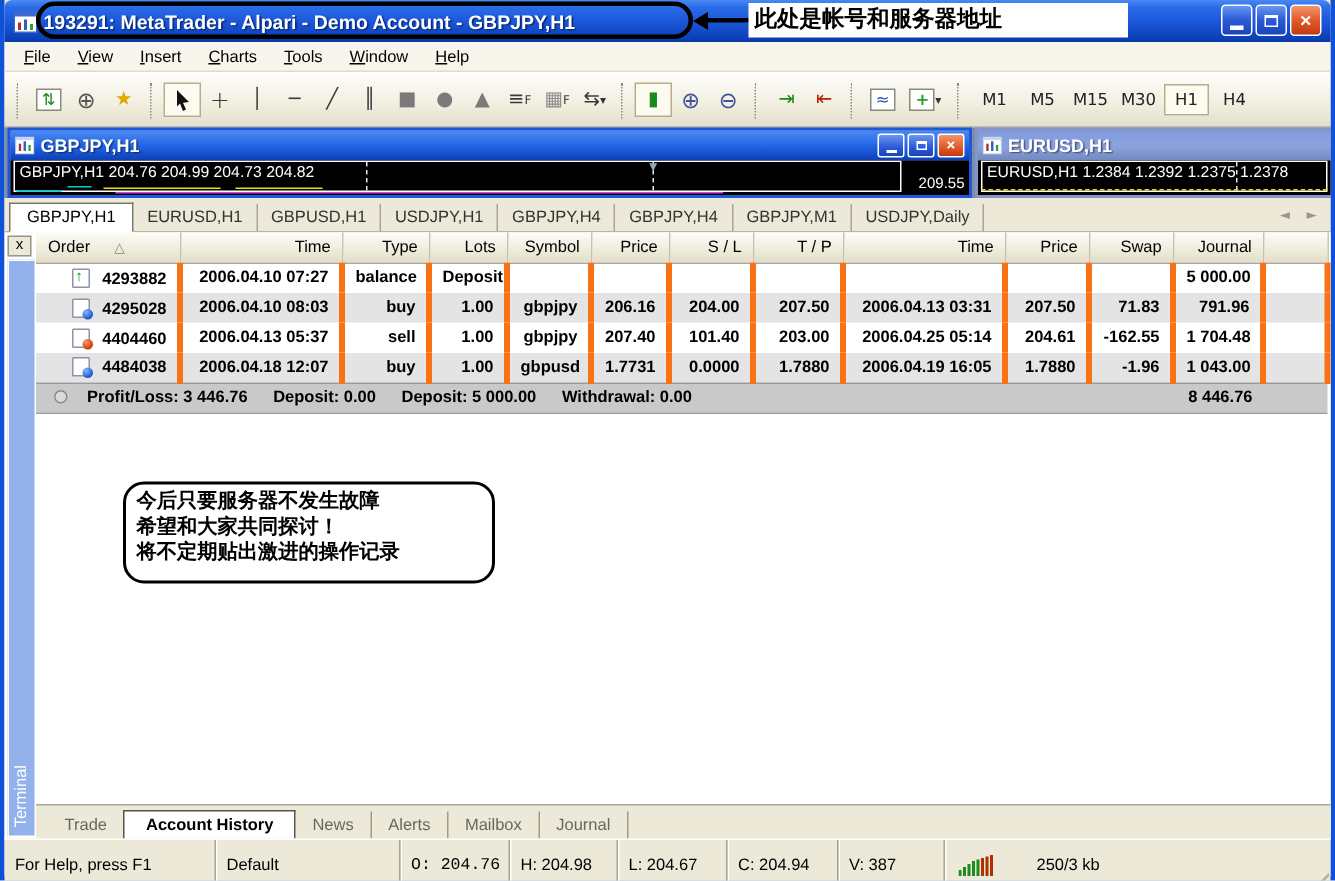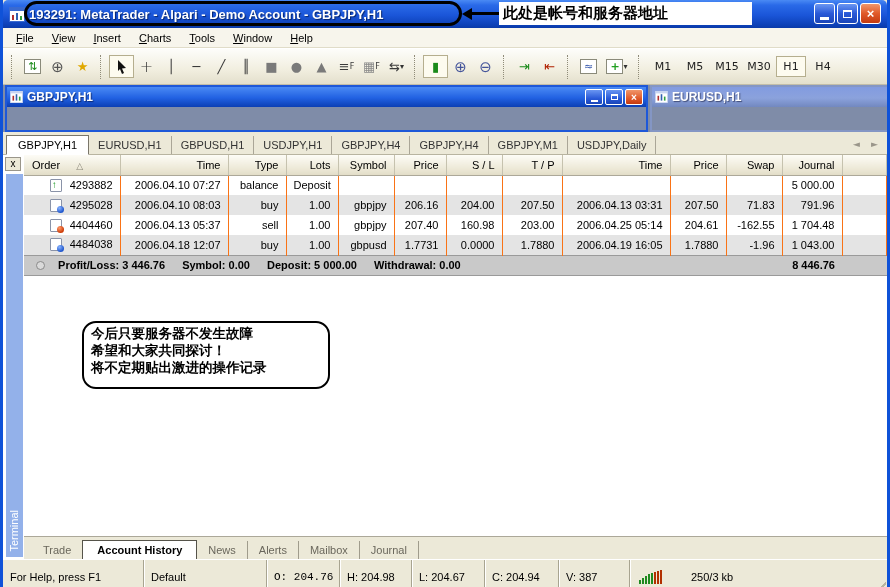--- a/index.html
+++ b/index.html
@@ -92,22 +92,22 @@
   .t-strip { position:absolute; left:2px; top:18px; width:19px; bottom:1px;
     background:#93b1ea; border:1px solid #fff; }
   .t-strip span { position:absolute; bottom:5px; left:2px; writing-mode:vertical-rl; transform:rotate(180deg);
     color:#fff; font-size:11px; }
   .t-main { position:absolute; left:21px; top:0; right:0; bottom:0; background:#fff; }
   table.hist { width:100%; border-collapse:collapse; table-layout:fixed; font-size:11px; }
   table.hist th { height:20px; font-weight:normal; text-align:right; padding:0 7px; color:#000;
     background:linear-gradient(180deg,#fdfcf6,#ece8d6 70%,#e2ddc8);
     border-right:1px solid #c6c2ae; border-bottom:1px solid #aca899; white-space:nowrap; overflow:hidden; }
   table.hist th.c-order { text-align:left; padding-left:8px; }
-  table.hist td { height:20px; text-align:right; padding:0 7px; border-right:1px solid #f97316;
-    white-space:nowrap; overflow:hidden; color:#000; }
+  table.hist td { height:20px; text-align:right; padding:0 7px; border-right:4px solid #f97316;
+    white-space:nowrap; overflow:hidden; color:#000;font-weight:bold; }
   tr.r1 td { background:#e4e4e4; }
   td.order-cell { text-align:left; padding-left:3px; }
   td.hl { background:#54d254; }
   .sort-tri { color:#8a8678; font-size:9px; margin-left:16px; }
   .oicon { display:inline-block; width:12px; height:13px; background:#fff; border:1px solid #8a93a8;
     position:relative; vertical-align:-3px; margin-right:8px; border-radius:1px; }
   .oicon.deposit::after { content:"↑"; position:absolute; left:1px; top:-1px; color:#14951d;
     font-size:10px; font-weight:bold; }
   .oicon .dot { position:absolute; right:-3px; bottom:-2px; width:7px; height:7px; border-radius:50%; }
   .dot.buy { background:radial-gradient(circle at 35% 30%,#8ab4ff,#1d55cc 70%); }
@@ -240,31 +240,50 @@
         <div class="cwbtns">
           <div class="cwbtn">
               <span class="minbar"></span>
             </div>
           <div class="cwbtn">
               <span class="restorebox"></span>
             </div>
           <div class="cwbtn close">×</div>
         </div>
       </div>
+      <div class="cw-body">
+        <span class="quote-line">GBPJPY,H1  204.76 204.99 204.73 204.82</span>
+        <span class="chart-frame"></span>
+        <span class="tri-marker">▼</span>
+        <span class="vdash" style="left:237px;"></span>
+        <span class="vdash" style="left:428px;"></span>
+        <span class="seg" style="left:4px;bottom:2px;width:30px;height:1px;background:#00e0e0;"></span>
+        <span class="seg" style="left:38px;bottom:5px;width:16px;height:1px;background:#00d0d0;"></span>
+        <span class="seg" style="left:62px;bottom:4px;width:78px;height:1px;background:#f0e000;"></span>
+        <span class="seg" style="left:150px;bottom:4px;width:58px;height:1px;background:#f0e000;"></span>
+        <span class="seg" style="left:70px;bottom:1px;width:405px;height:1px;background:#e040e0;"></span>
+        <span class="price-label">209.55</span>
+      </div>
     </div>
     <div class="cw cw2">
       <div class="cw-title">
         <svg class="app-icon" style="width:13px;height:12px;margin:0;" viewBox="0 0 16 15">
           <rect x="0" y="0" width="16" height="15" fill="#c8d4f0"></rect>
             <rect x="1" y="3" width="14" height="11" fill="#fff"></rect>
           <rect x="3" y="6" width="2" height="6" fill="#b03030"></rect>
             <rect x="7" y="4" width="2" height="8" fill="#3060b0"></rect>
             <rect x="11" y="7" width="2" height="5" fill="#30a040"></rect>
         </svg>
         <span class="cw-label">EURUSD,H1</span>
+      </div>
+      <div class="cw-body">
+        <span class="quote-line">EURUSD,H1  1.2384 1.2392 1.2375 1.2378</span>
+        <span class="chart-frame" style="right:2px;"></span>
+        <span class="vdash" style="right:62px;"></span>
+        <span class="seg" style="left:2px;right:2px;bottom:3px;border-bottom:1px dashed #f0e000;"></span>
       </div>
     </div>
   </div>
 
   <div class="charttabs">
     <span class="ctab active">GBPJPY,H1</span>
     <span class="ctab">EURUSD,H1</span>
     <span class="ctab">GBPUSD,H1</span>
     <span class="ctab">USDJPY,H1</span>
     <span class="ctab">GBPJPY,H4</span>
@@ -345,21 +364,21 @@
           <td>791.96</td>
           <td></td>
         </tr>
         <tr class="r0">
           <td class="order-cell"><span class="oicon"><span class="dot sell"></span></span><span>4404460</span></td>
           <td>2006.04.13 05:37</td>
           <td>sell</td>
           <td>1.00</td>
           <td>gbpjpy</td>
           <td>207.40</td>
-          <td>160.98</td>
+          <td>101.40</td>
           <td>203.00</td>
           <td>2006.04.25 05:14</td>
           <td>204.61</td>
           <td>-162.55</td>
           <td>1 704.48</td>
           <td></td>
         </tr>
         <tr class="r1">
           <td class="order-cell"><span class="oicon"><span class="dot buy"></span></span><span>4484038</span></td>
           <td>2006.04.18 12:07</td>
@@ -372,21 +391,21 @@
           <td>2006.04.19 16:05</td>
           <td>1.7880</td>
           <td>-1.96</td>
           <td>1 043.00</td>
           <td></td>
         </tr>
         <tr class="summary">
           <td colspan="11" style="text-align:left;">
             <span class="sum-circle"></span>
             <span class="sum-part">Profit/Loss: 3 446.76</span>
-            <span class="sum-part">Symbol: 0.00</span>
+            <span class="sum-part">Deposit: 0.00</span>
             <span class="sum-part">Deposit: 5 000.00</span>
             <span class="sum-part">Withdrawal: 0.00</span>
           </td>
           <td>8 446.76</td>
           <td></td>
         </tr>
       </tbody>
         </table>
 
       <div class="note-box">

